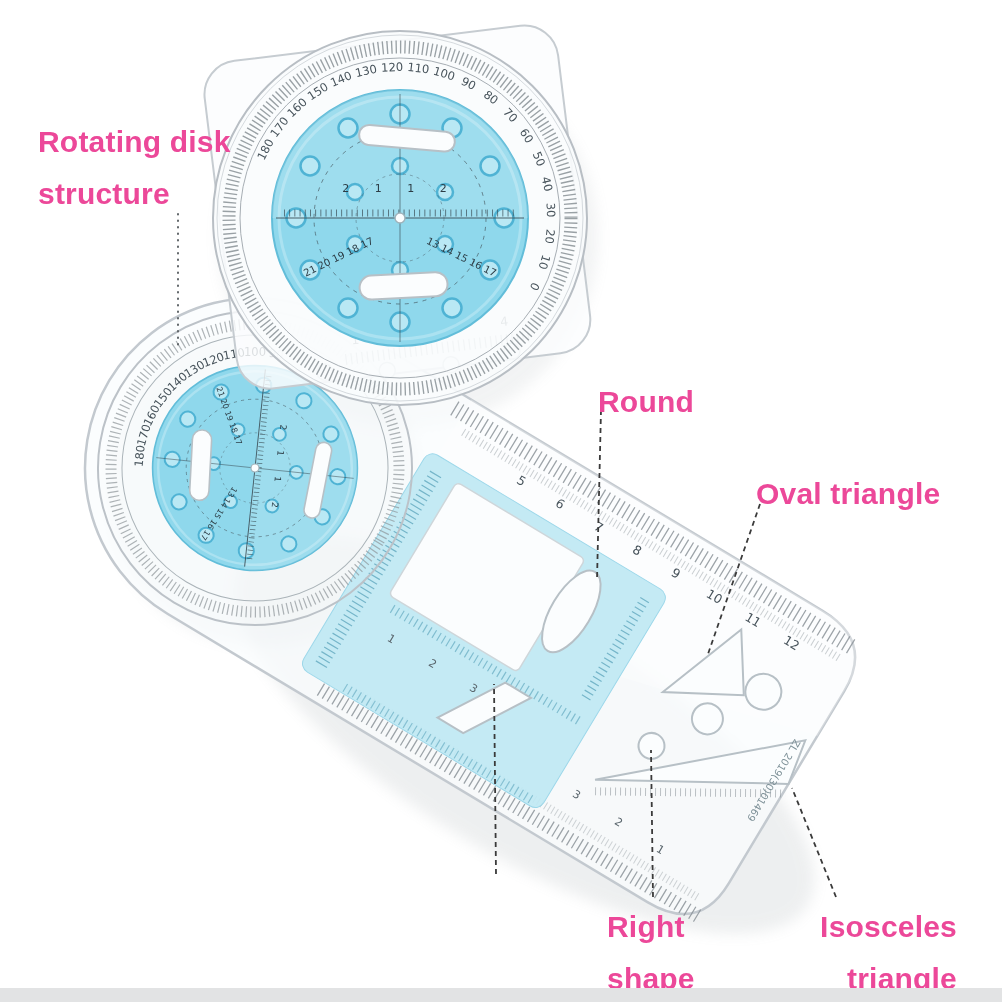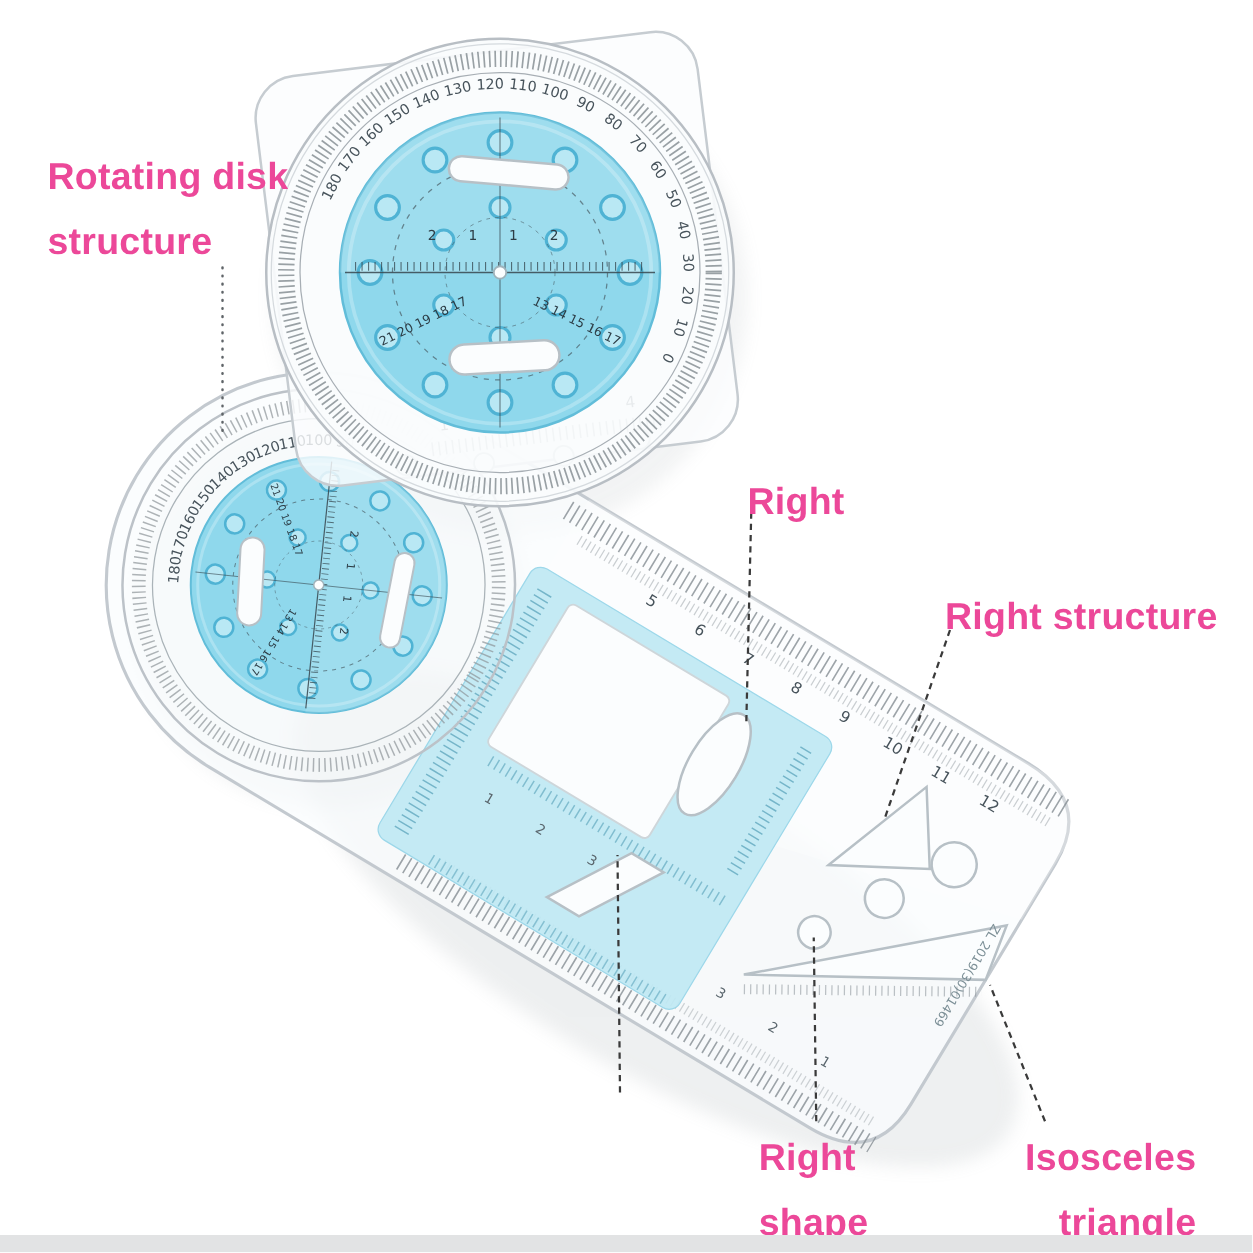--- a/index.html
+++ b/index.html
@@ -201,19 +201,19 @@
     <line class="dotlead" x1="178" y1="214" x2="178" y2="347"></line>
     <line class="leader" x1="601" y1="410" x2="597" y2="580"></line>
     <line class="leader" x1="760" y1="504" x2="707" y2="657"></line>
     <line class="leader" x1="496" y1="874" x2="494" y2="684"></line>
     <line class="leader" x1="653" y1="897" x2="651" y2="750"></line>
     <line class="leader" x1="836" y1="897" x2="792" y2="788"></line>
   </g>
 </svg>
 
 <div class="label" style="left:38px;top:116px;width:245px;">Rotating disk structure</div>
-<div class="label" style="left:598px;top:376px;">Right</div>
-<div class="label" style="left:756px;top:468px;width:240px;">Right structure</div>
+<div class="label" style="left:598px;top:376px;">Round</div>
+<div class="label" style="left:756px;top:468px;width:240px;">Oval triangle</div>
 <div class="label" style="left:607px;top:901px;width:125px;">Right shape</div>
 <div class="label" style="left:782px;top:901px;width:175px;text-align:right;">Isosceles triangle</div>
 
 <div class="bottom-bar"></div>
 </div>
 
 </body></html>

